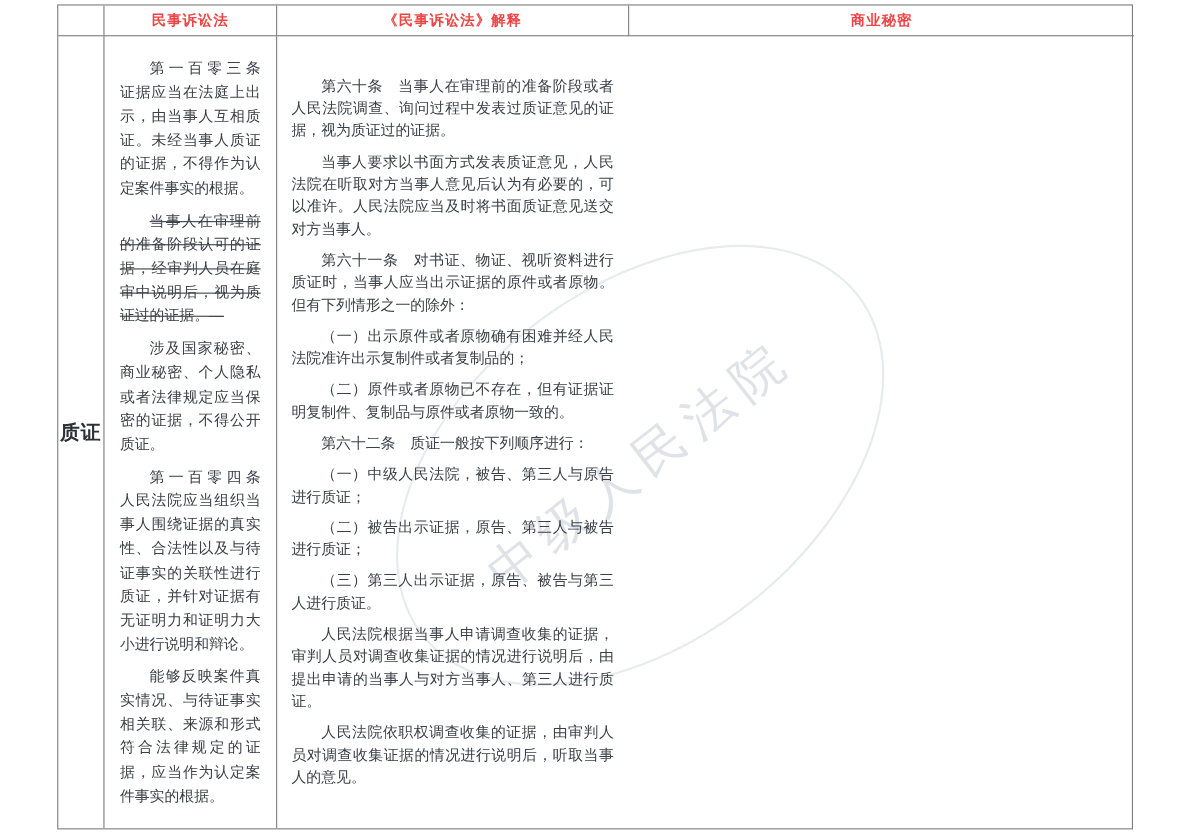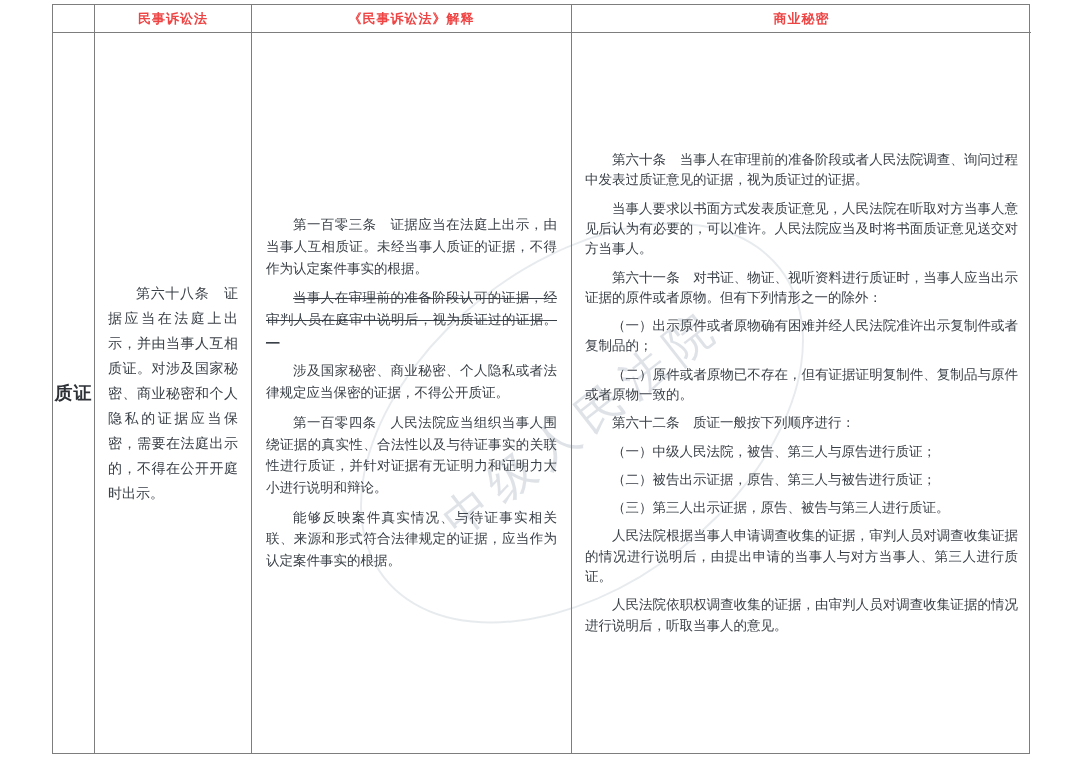--- a/index.html
+++ b/index.html
@@ -75,23 +75,20 @@
 
   <div class="doc-table">
 
     <div class="cell head first"></div>
     <div class="cell head">民事诉讼法</div>
     <div class="cell head">《民事诉讼法》解释</div>
     <div class="cell head">商业秘密</div>
 
     <div class="cell first label-cell">质证</div>
 
-    <div class="cell text-cell cell-law">
-      <p>第六十八条　证据应当在法庭上出示，并由当事人互相质证。对涉及国家秘密、商业秘密和个人隐私的证据应当保密，需要在法庭出示的，不得在公开开庭时出示。</p>
-    </div>
 
     <div class="cell text-cell cell-interp">
       <p>第一百零三条　证据应当在法庭上出示，由当事人互相质证。未经当事人质证的证据，不得作为认定案件事实的根据。</p>
       <p class="struck">当事人在审理前的准备阶段认可的证据，经审判人员在庭审中说明后，视为质证过的证据。—</p>
       <p>涉及国家秘密、商业秘密、个人隐私或者法律规定应当保密的证据，不得公开质证。</p>
       <p>第一百零四条　人民法院应当组织当事人围绕证据的真实性、合法性以及与待证事实的关联性进行质证，并针对证据有无证明力和证明力大小进行说明和辩论。</p>
       <p>能够反映案件真实情况、与待证事实相关联、来源和形式符合法律规定的证据，应当作为认定案件事实的根据。</p>
     </div>
 
     <div class="cell text-cell cell-rules">

